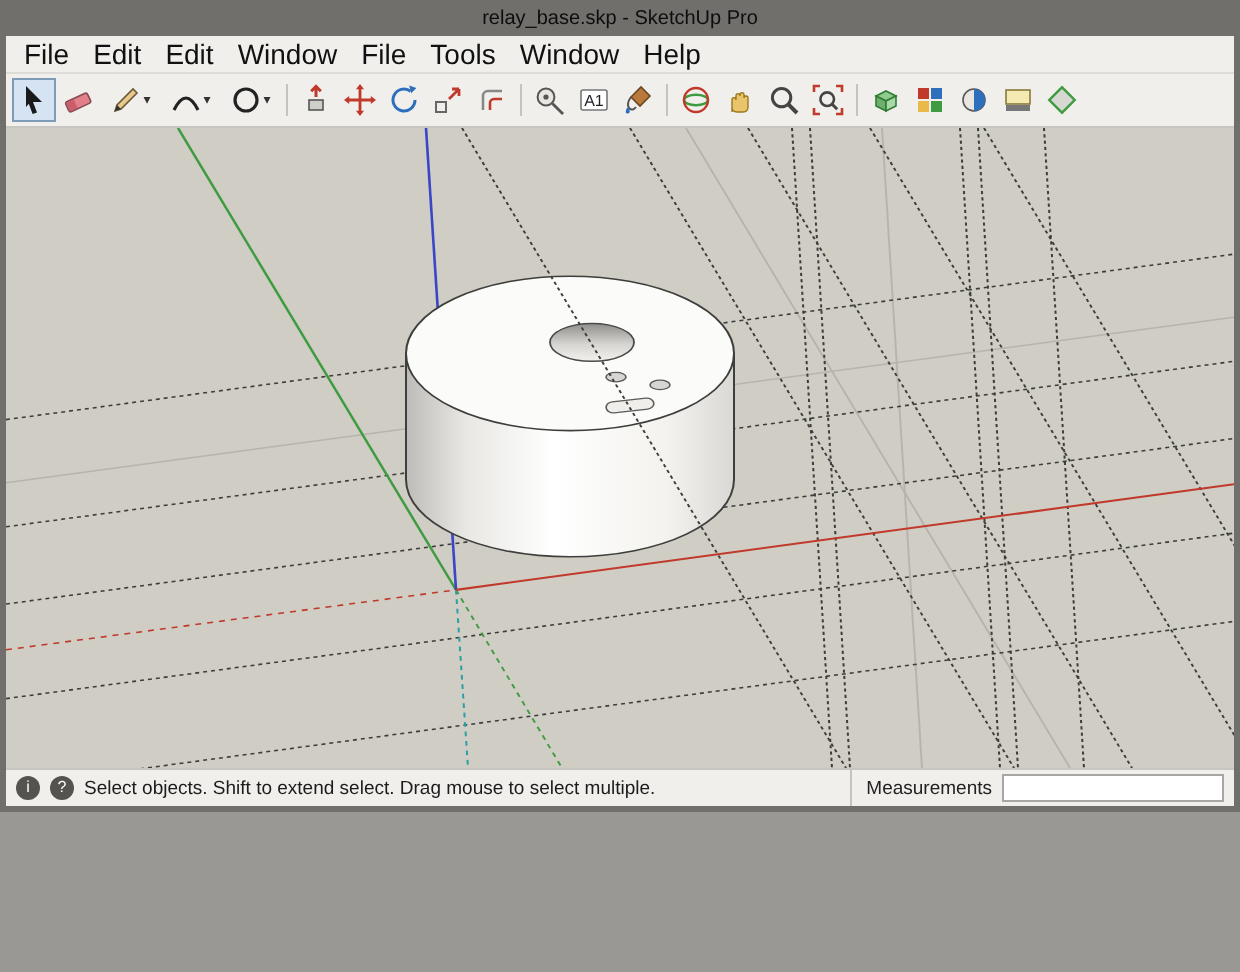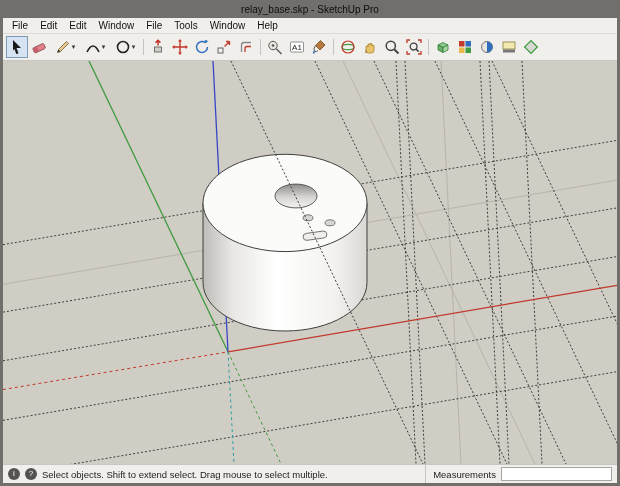--- a/index.html
+++ b/index.html
@@ -1,19 +1,19 @@
 <!DOCTYPE html>
 <html><head>
 <meta charset="utf-8">
 <style>
   html,body{margin:0;padding:0;background:#9a9895;font-family:"Liberation Sans",sans-serif;}
-  .window{width:620px;height:486px;box-sizing:border-box;background:#716f6c;display:flex;flex-direction:column;padding:0 3px 3px;}
+  .window{width:620px;height:406px;box-sizing:border-box;background:#716f6c;display:flex;flex-direction:column;padding:0 3px 3px;}
   .titlebar{flex:0 0 18px;display:flex;align-items:center;justify-content:center;font-size:10px;color:#0d0d0d;}
   .app{flex:1 1 auto;display:flex;flex-direction:column;min-height:0;background:#f0efec;}
-  .menubar{flex:0 0 15px;display:flex;align-items:center;padding-left:3px;font-size:10px;color:#111;background:#f0efec;border-bottom:1px solid #dddcd8;}
+  .menubar{flex:0 0 15px;display:flex;align-items:center;padding-left:3px;font-size:14px;color:#111;background:#f0efec;border-bottom:1px solid #dddcd8;}
   .menu-item{padding:1px 6px;cursor:default;}
   .toolbar{flex:0 0 26px;display:flex;align-items:center;padding:0 3px;background:#f0efec;border-bottom:1px solid #c7c6c2;}
   .tb-btn{width:22px;height:22px;flex:0 0 auto;display:flex;align-items:center;justify-content:center;background:transparent;border:1px solid transparent;padding:0;margin:0;cursor:default;}
   .tb-btn.dd{width:30px;}
   .tb-btn.active{border-color:#7d9cb8;background:#d5e3f2;}
   .tb-icon{width:16px;height:16px;display:block;}
   .caret{font-size:7px;color:#333;margin-left:1px;}
   .tb-sep{width:7px;height:20px;flex:0 0 auto;position:relative;}
   .tb-sep::after{content:"";position:absolute;left:3px;top:2px;bottom:2px;width:1px;background:#c4c3bf;}
   .viewport{flex:1 1 auto;min-height:0;position:relative;background:#d0cdc5;}

